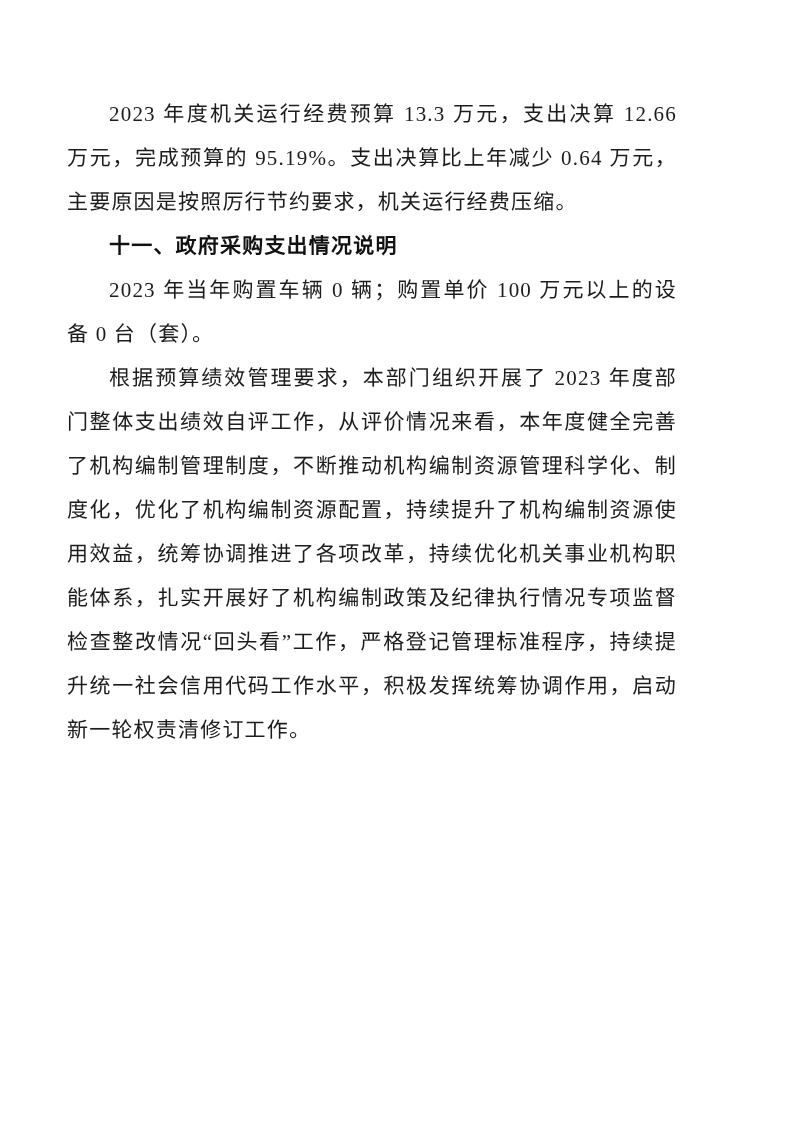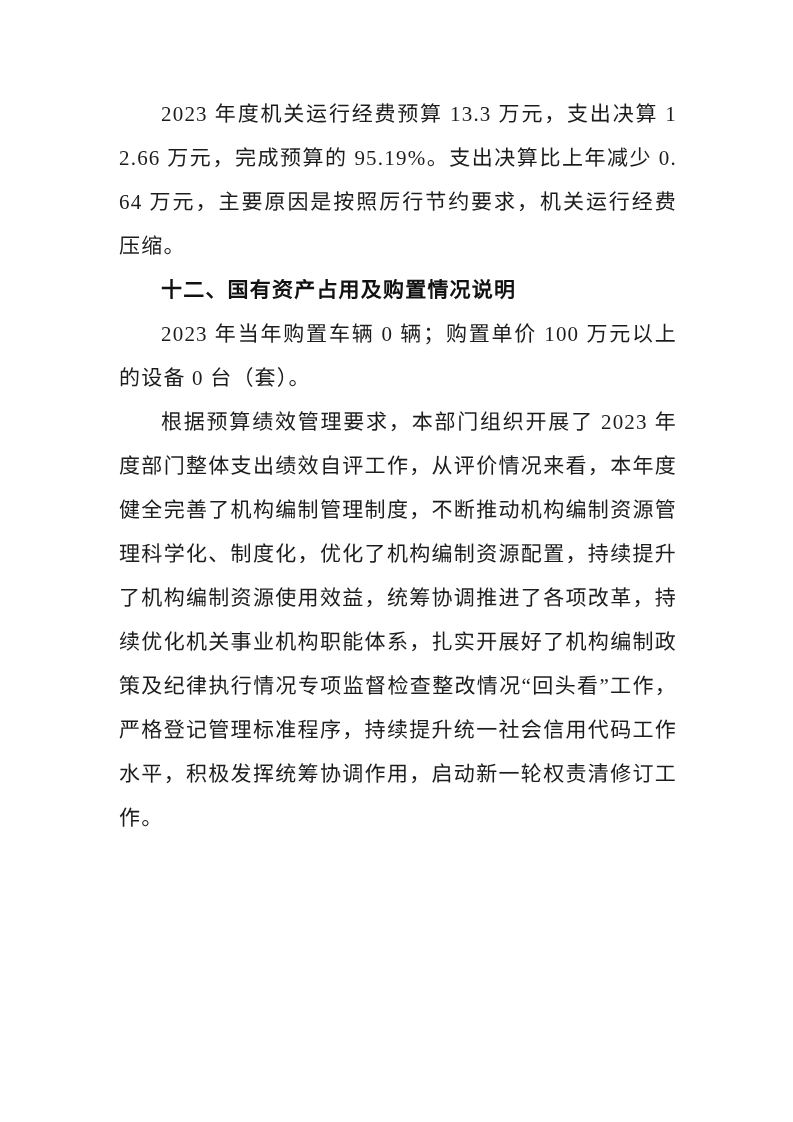--- a/index.html
+++ b/index.html
@@ -11,21 +11,21 @@
     width: 793px;
     height: 1122px;
     overflow: hidden;
   }
   .page {
     position: relative;
     width: 793px;
     height: 1122px;
     background: #ffffff;
     box-sizing: border-box;
-    padding: 92px 116px 0 119px;
+    padding: 92px 116px 0 67px;
     color: #1c1c1c;
   }
   .doc-body {
     width: 100%;
   }
   .para {
     margin: 0;
     font-family: "Liberation Serif", "DejaVu Serif", serif;
     font-size: 21px;
     line-height: 44px;
@@ -54,17 +54,17 @@
     text-indent: 2em;
     color: #1c1c1c;
   }
 </style>
 </head>
 <body>
 
 <div class="page">
   <div class="doc-body" id="doc-body">
       <p class="para">2023 年度机关运行经费预算 13.3 万元，支出决算 12.66 万元，完成预算的 95.19%。支出决算比上年减少 0.64 万元，主要原因是按照厉行节约要求，机关运行经费压缩。</p>
-      <p class="heading">十二、国有资产占用及购置情况说明</p>
+      <p class="heading">十一、政府采购支出情况说明</p>
       <p class="para">2023 年当年购置车辆 0 辆；购置单价 100 万元以上的设备 0 台（套）。</p>
       <p class="para">根据预算绩效管理要求，本部门组织开展了 2023 年度部门整体支出绩效自评工作，从评价情况来看，本年度健全完善了机构编制管理制度，不断推动机构编制资源管理科学化、制度化，优化了机构编制资源配置，持续提升了机构编制资源使用效益，统筹协调推进了各项改革，持续优化机关事业机构职能体系，扎实开展好了机构编制政策及纪律执行情况专项监督检查整改情况“回头看”工作，严格登记管理标准程序，持续提升统一社会信用代码工作水平，积极发挥统筹协调作用，启动新一轮权责清修订工作。</p>
     </div>
 </div>
 
 </body></html>

